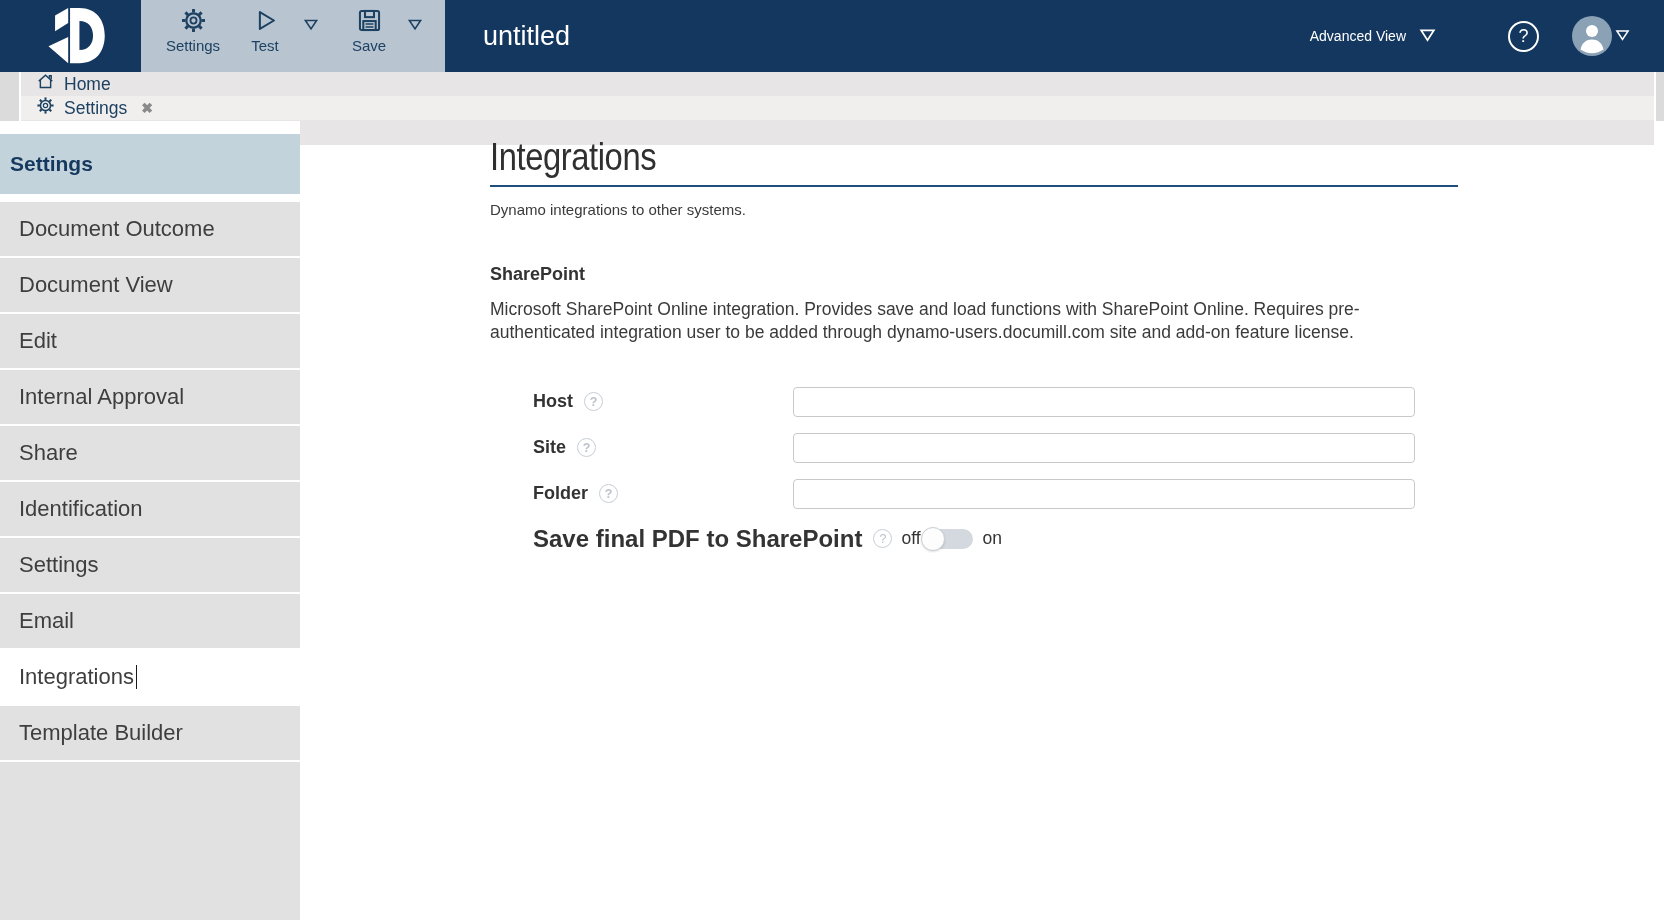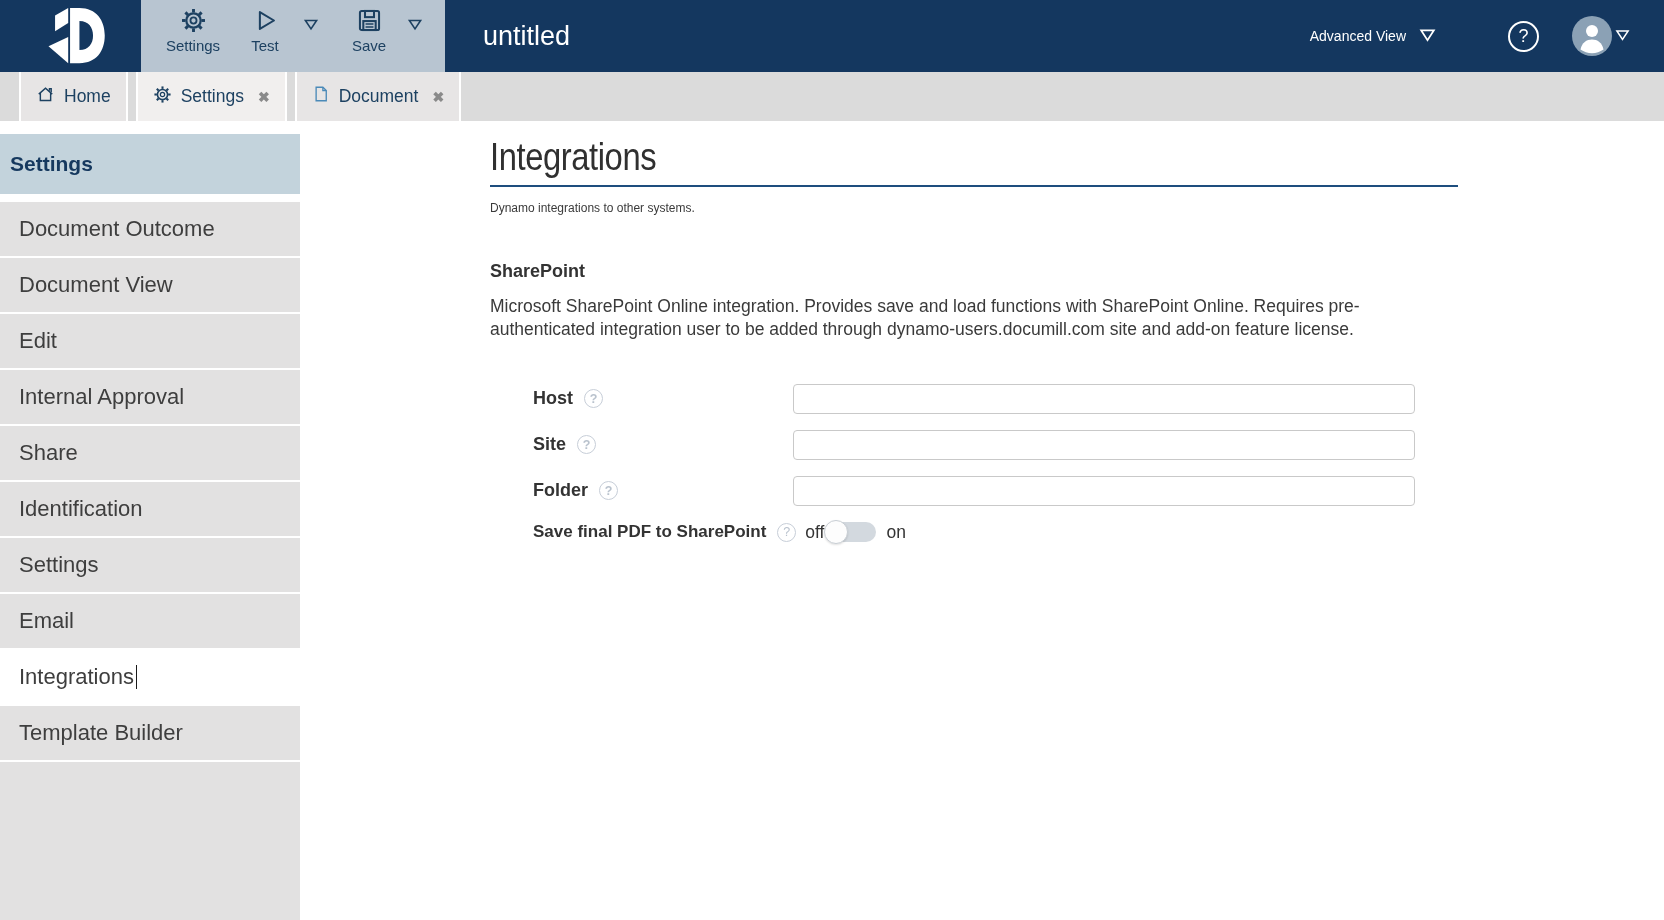--- a/index.html
+++ b/index.html
@@ -18,21 +18,21 @@
   .drop-arrow { color:#1d4161; margin:10px 14px 0 2px; cursor:pointer; }
   .doc-title { color:#fff; font-size:27px; font-weight:300; align-self:center; margin-left:38px; }
   .topbar-right { margin-left:auto; display:flex; align-items:center; padding-right:34px; }
   .view-selector { display:flex; align-items:center; gap:13px; color:#fff; font-size:14px; cursor:pointer; }
   .help-circle { margin-left:72px; width:31px; height:31px; border:2px solid #fff; border-radius:50%;
     color:#fff; font-size:18px; display:flex; align-items:center; justify-content:center; cursor:pointer; }
   .avatar { margin-left:33px; cursor:pointer; line-height:0; }
   .avatar-arrow { color:#fff; margin-left:3px; cursor:pointer; }
 
   
-  .tabbar { height:49px; background:#dbdbdb; display:flex; align-items:stretch; padding-left:19px; }
+  .tabbar { height:49px; background:#dbdbdb; display:flex; align-items:stretch; padding-left:19px;flex-direction:column; }
   .tab { display:flex; align-items:center; gap:9px; padding:0 15px; background:#e7e5e5;
     border-left:2px solid #fff; border-right:2px solid #fff; margin-right:8px;
     font-size:17.5px; color:#1d4161; cursor:pointer; white-space:nowrap; }
   .tab.active { background:#f1efee; }
   .tab .close { margin-left:5px; color:#8a8a8a; font-size:14px; font-weight:bold; cursor:pointer; }
   .tab svg { flex:none; }
 
   
   .layout { display:flex; height:799px; }
   .sidebar { width:300px; display:flex; flex-direction:column; background:#fff; }
@@ -45,36 +45,36 @@
   .text-caret { display:inline-block; width:1.5px; height:24px; background:#1a1a1a;
     margin-left:2px; align-self:center; }
   .sidebar-fill { flex:1; background:#e2e1e1; }
 
   
   .content { flex:1; padding:14px 0 0 190px; }
   .page-header { width:968px; border-bottom:2px solid #1e4e7e; padding-bottom:6px; }
   .page-header h1 { font-size:39px; font-weight:400; color:#303030; line-height:1.12; }
   .condensed { display:inline-block; transform:scaleX(0.84); transform-origin:0 60%;
     letter-spacing:-0.5px; }
-  .page-desc { margin-top:14px; font-size:12px; color:#3a3a3a; }
+  .page-desc { margin-top:14px; font-size:15px; color:#3a3a3a; }
   .section-title { margin-top:46px; font-size:18px; font-weight:700; color:#333; }
   .section-desc { margin-top:13px; width:920px; font-size:17.5px; line-height:23.5px; color:#3a3a3a; }
 
   .form { margin-top:42px; }
   .form-row { display:flex; align-items:center; margin-bottom:16px; }
   .form-label { width:303px; padding-left:43px; display:flex; align-items:center; gap:11px;
     font-size:18px; font-weight:700; color:#333; }
   .text-input { width:622px; height:30px; border:1px solid #c9c9c9; border-radius:4px;
     outline:none; font-size:15px; padding:0 8px; background:#fff; }
   .help-badge { width:19px; height:19px; border:1.5px solid #c7ced8; border-radius:50%;
     color:#b9c2cd; font-size:12.5px; display:inline-flex; align-items:center;
     justify-content:center; flex:none; cursor:pointer; }
 
   .toggle-row { display:flex; align-items:center; margin-top:14px; padding-left:43px; }
-  .toggle-row .lbl { font-size:17px; font-weight:700; color:#333; }
+  .toggle-row .lbl { font-size:24px; font-weight:700; color:#333; }
   .toggle-row .help-badge { margin-left:11px; }
   .state-text { font-size:17.5px; color:#333; }
   .off-text { margin-left:9px; }
   .on-text { margin-left:10px; }
   .toggle { position:relative; width:50px; height:20px; border-radius:10px; background:#d3d9df;
     margin-left:2px; cursor:pointer; flex:none; }
   .toggle .knob { position:absolute; left:-2px; top:-2px; width:24px; height:24px;
     border-radius:50%; background:#fdfdfd; border:1px solid #c8ced4;
     box-shadow:0 1px 2px rgba(0,0,0,0.12); }
 </style>

